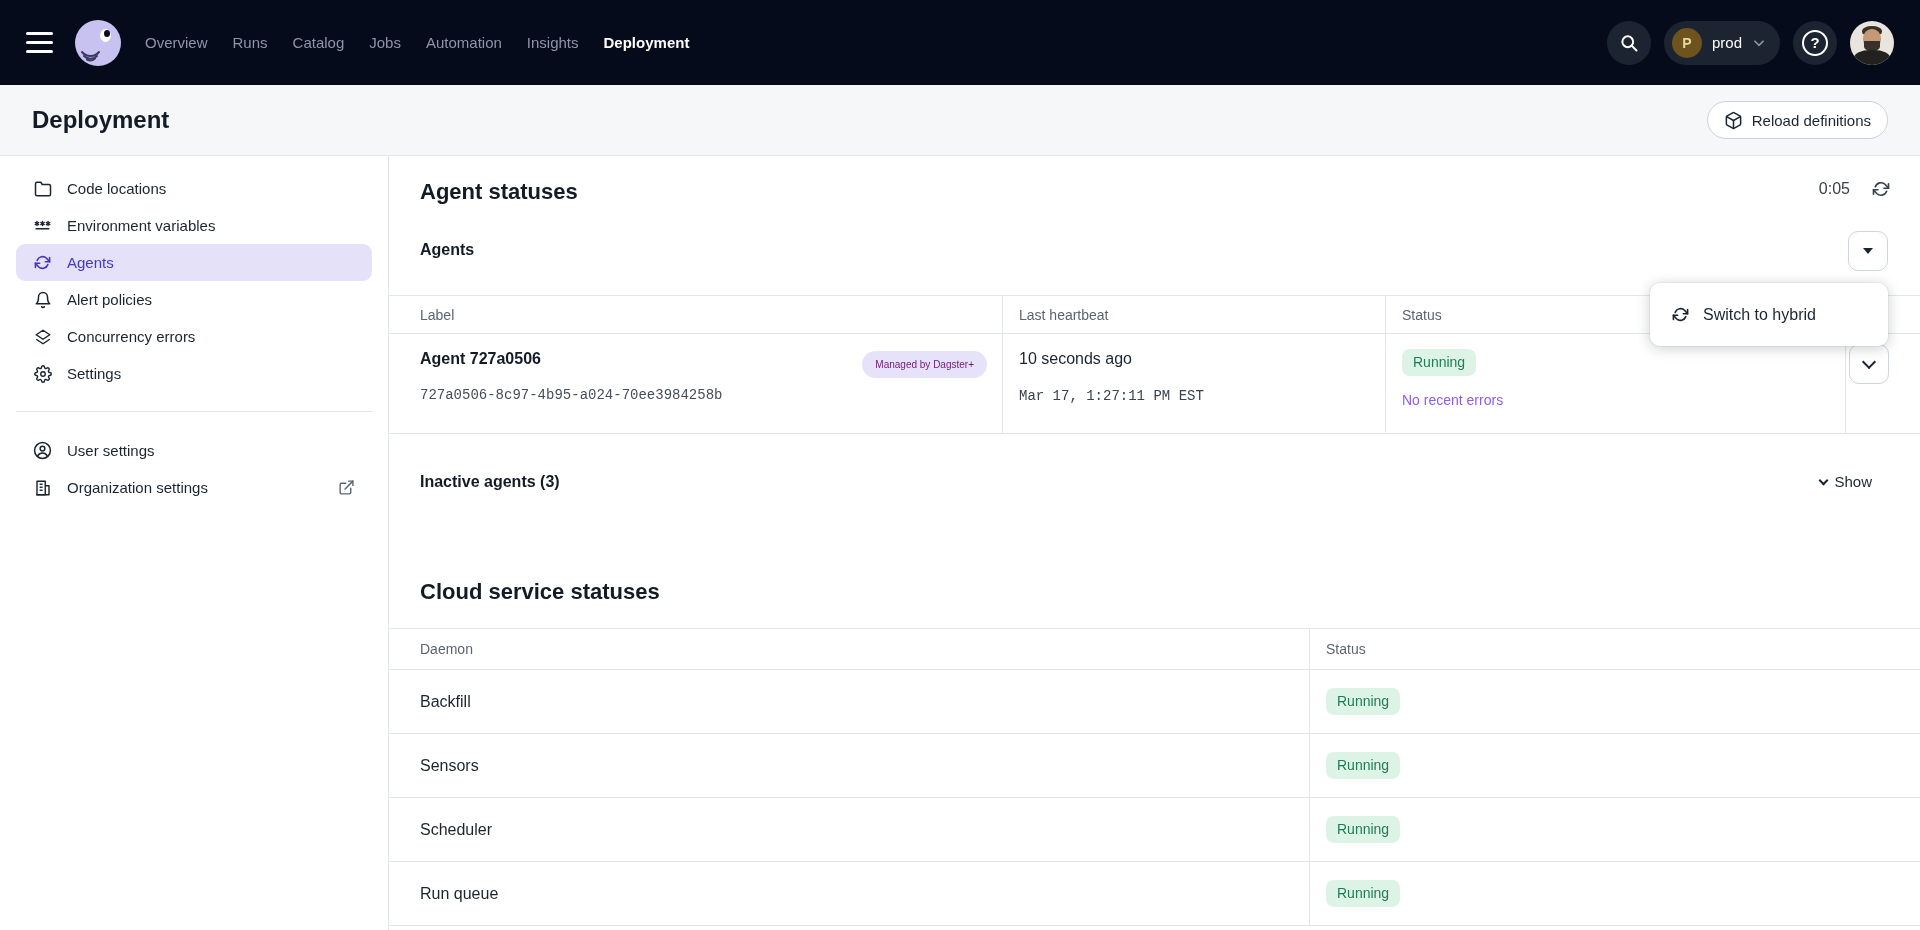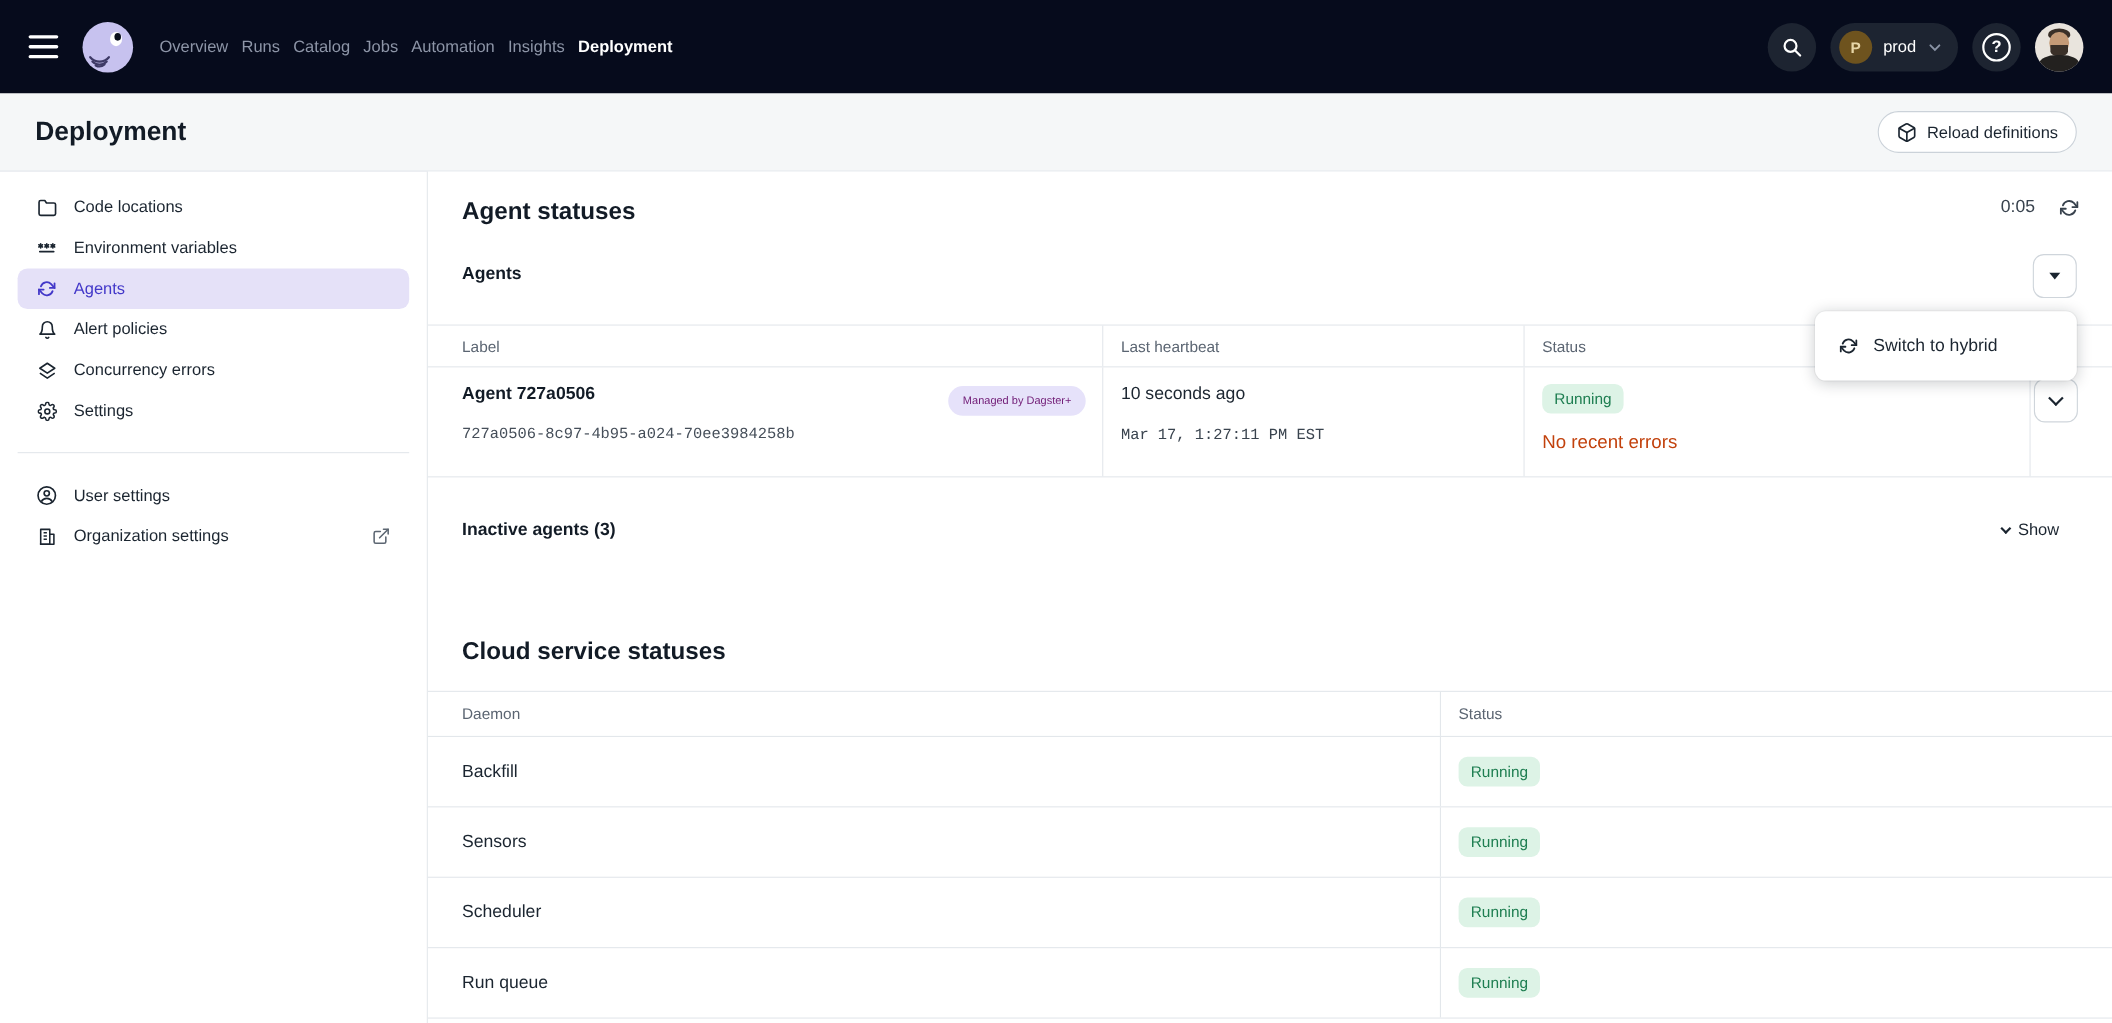--- a/index.html
+++ b/index.html
@@ -7,21 +7,21 @@
     font-family:"Liberation Sans", sans-serif; color:#1B2530; }
 
   
   .topnav { height:85px; background:#060B1C; display:flex; align-items:center; padding:0 26px; }
   .hamburger { width:27px; display:flex; flex-direction:column; gap:6px; cursor:pointer; margin-right:22px; }
   .hamburger span { height:3px; background:#fff; border-radius:2px; }
   .logo { width:46px; height:46px; border-radius:50%; background:#C7C2EF; position:relative; margin-right:24px; flex:0 0 auto; }
   .logo .eye { position:absolute; top:9px; left:25px; width:11px; height:13px; background:#fff; border-radius:50%; }
   .logo .pupil { position:absolute; top:1px; left:4px; width:6px; height:7px; background:#0A0F1E; border-radius:50%; }
   .logo svg { position:absolute; left:4px; top:16px; }
-  .navitems { display:flex; gap:12px; align-items:center; }
+  .navitems { display:flex; gap:25px; align-items:center; }
   .navitem { color:#8D95A7; font-size:15px; cursor:pointer; white-space:nowrap; }
   .navitem.active { color:#fff; font-weight:700; }
   .nav-spacer { flex:1; }
   .nav-right { display:flex; align-items:center; gap:13px; }
   .nav-circle { width:44px; height:44px; border-radius:50%; background:#1D2431; display:flex; align-items:center; justify-content:center; cursor:pointer; }
   .prod-pill { height:44px; border-radius:22px; background:#1D2431; display:flex; align-items:center; gap:10px; padding:0 14px 0 8px; cursor:pointer; }
   .prod-avatar { width:30px; height:30px; border-radius:50%; background:#6E531E; color:#E6D5A6; font-size:14px; font-weight:700; display:flex; align-items:center; justify-content:center; }
   .prod-label { color:#fff; font-size:15px; }
   .help-ring { width:26px; height:26px; border:2px solid #fff; border-radius:50%; color:#fff; font-size:15px; font-weight:700; display:flex; align-items:center; justify-content:center; }
   .user-avatar { width:44px; height:44px; border-radius:50%; background:#E9E4DD; position:relative; overflow:hidden; cursor:pointer; }
@@ -73,21 +73,21 @@
   .agent-row > div { position:relative; }
   .agent-name { position:absolute; left:31px; top:16px; font-size:16px; font-weight:700; color:#121B26; }
   .agent-id { position:absolute; left:31px; top:53px; font-family:"Liberation Mono", monospace; font-size:14px; color:#454E59; }
   .badge-lav { position:absolute; right:15px; top:17px; height:27px; line-height:27px; padding:0 13px;
     background:#E6E2FA; color:#701a75; border-radius:14px; font-size:10px; white-space:nowrap;text-align:center; }
   .hb-rel { position:absolute; left:16px; top:16px; font-size:16px; color:#1B2530; }
   .hb-ts { position:absolute; left:16px; top:54px; font-family:"Liberation Mono", monospace; font-size:14px; color:#39434E; }
   .badge-green { display:inline-block; height:27px; line-height:27px; padding:0 11px;
     background:#DDF3E6; color:#1E7E51; border-radius:8px; font-size:14px; }
   .status-badge-pos { position:absolute; left:16px; top:15px; }
-  .status-detail { position:absolute; left:16px; top:58px; font-size:17px; color:#c2410c; }
+  .status-detail { position:absolute; left:16px; top:58px; font-size:14px; color:#8b5cf6; }
   .row-action { top:10px; right:31px; }
   .chev { width:10px; height:10px; border-right:2px solid #1B2530; border-bottom:2px solid #1B2530;
     transform:rotate(45deg); margin-top:-4px; }
 
   .show-link { position:absolute; right:48px; top:317px; display:flex; align-items:center; gap:7px;
     font-size:15px; color:#1B2530; cursor:pointer; }
   .chev-sm { width:7px; height:7px; border-right:2px solid #1B2530; border-bottom:2px solid #1B2530;
     transform:rotate(45deg); margin-top:-3px; }
 
   .cloud-row { display:grid; grid-template-columns:921px 1fr; height:64px; border-bottom:1px solid #E3E7EB; }

